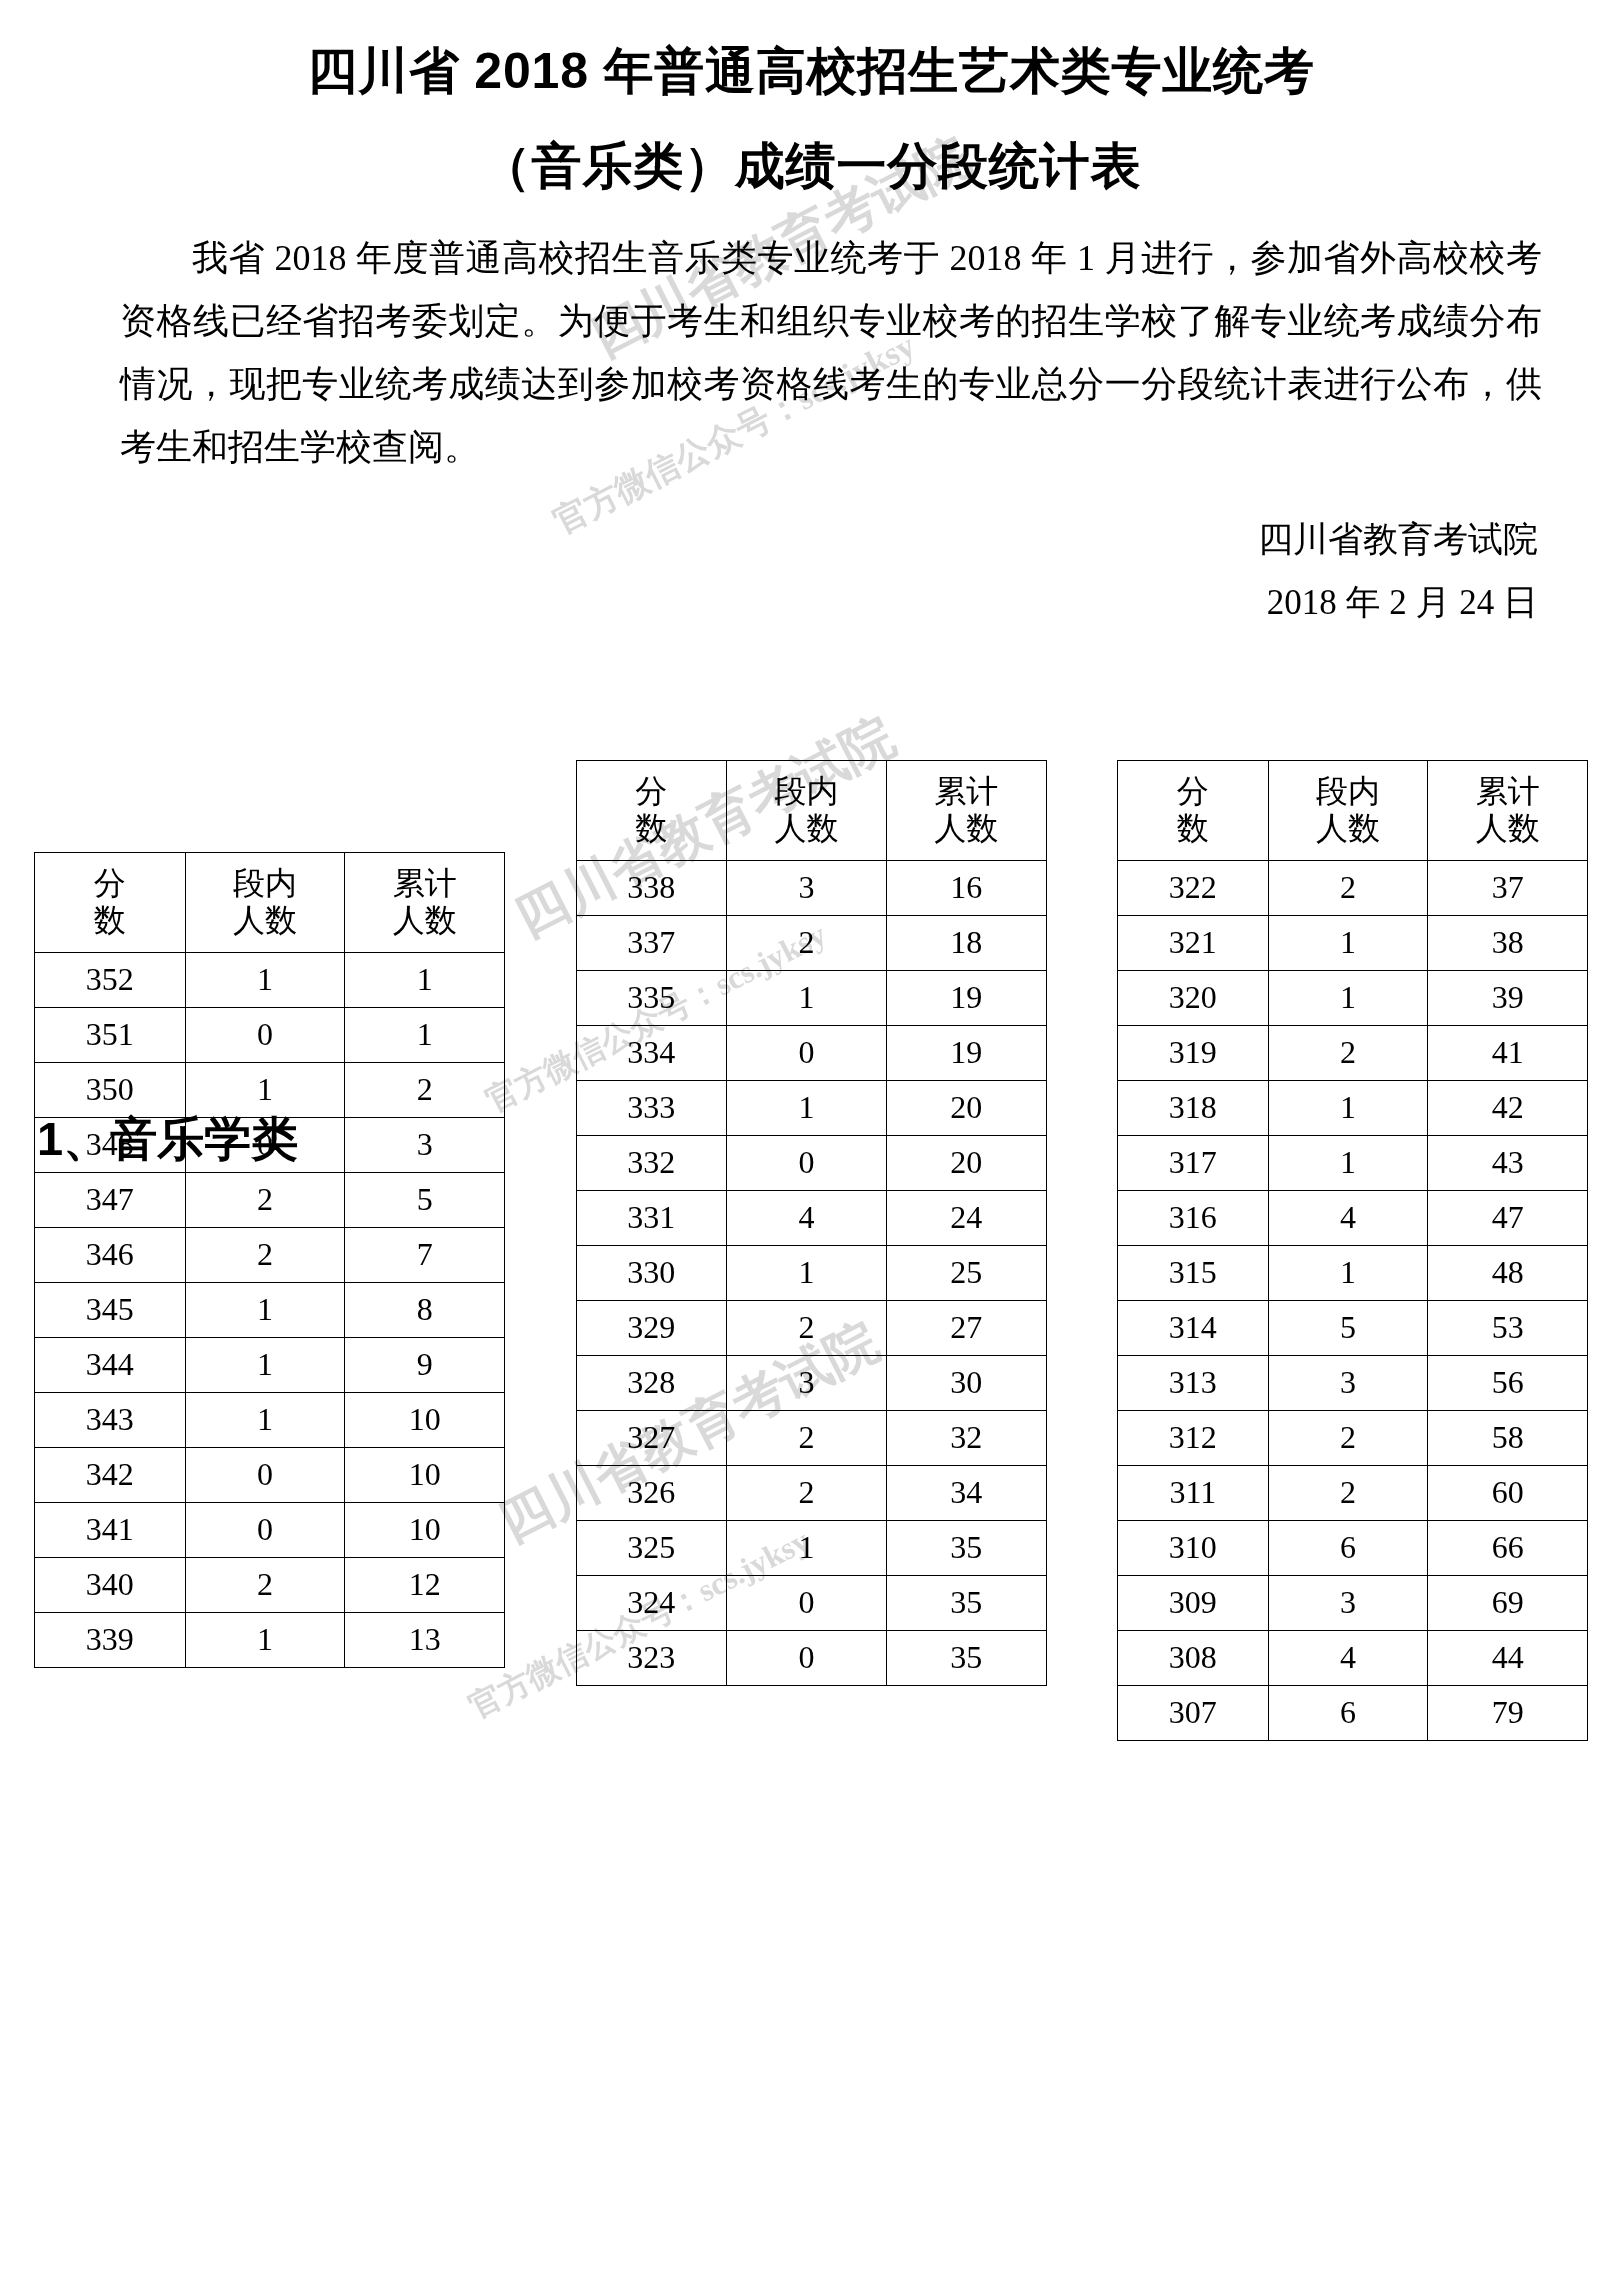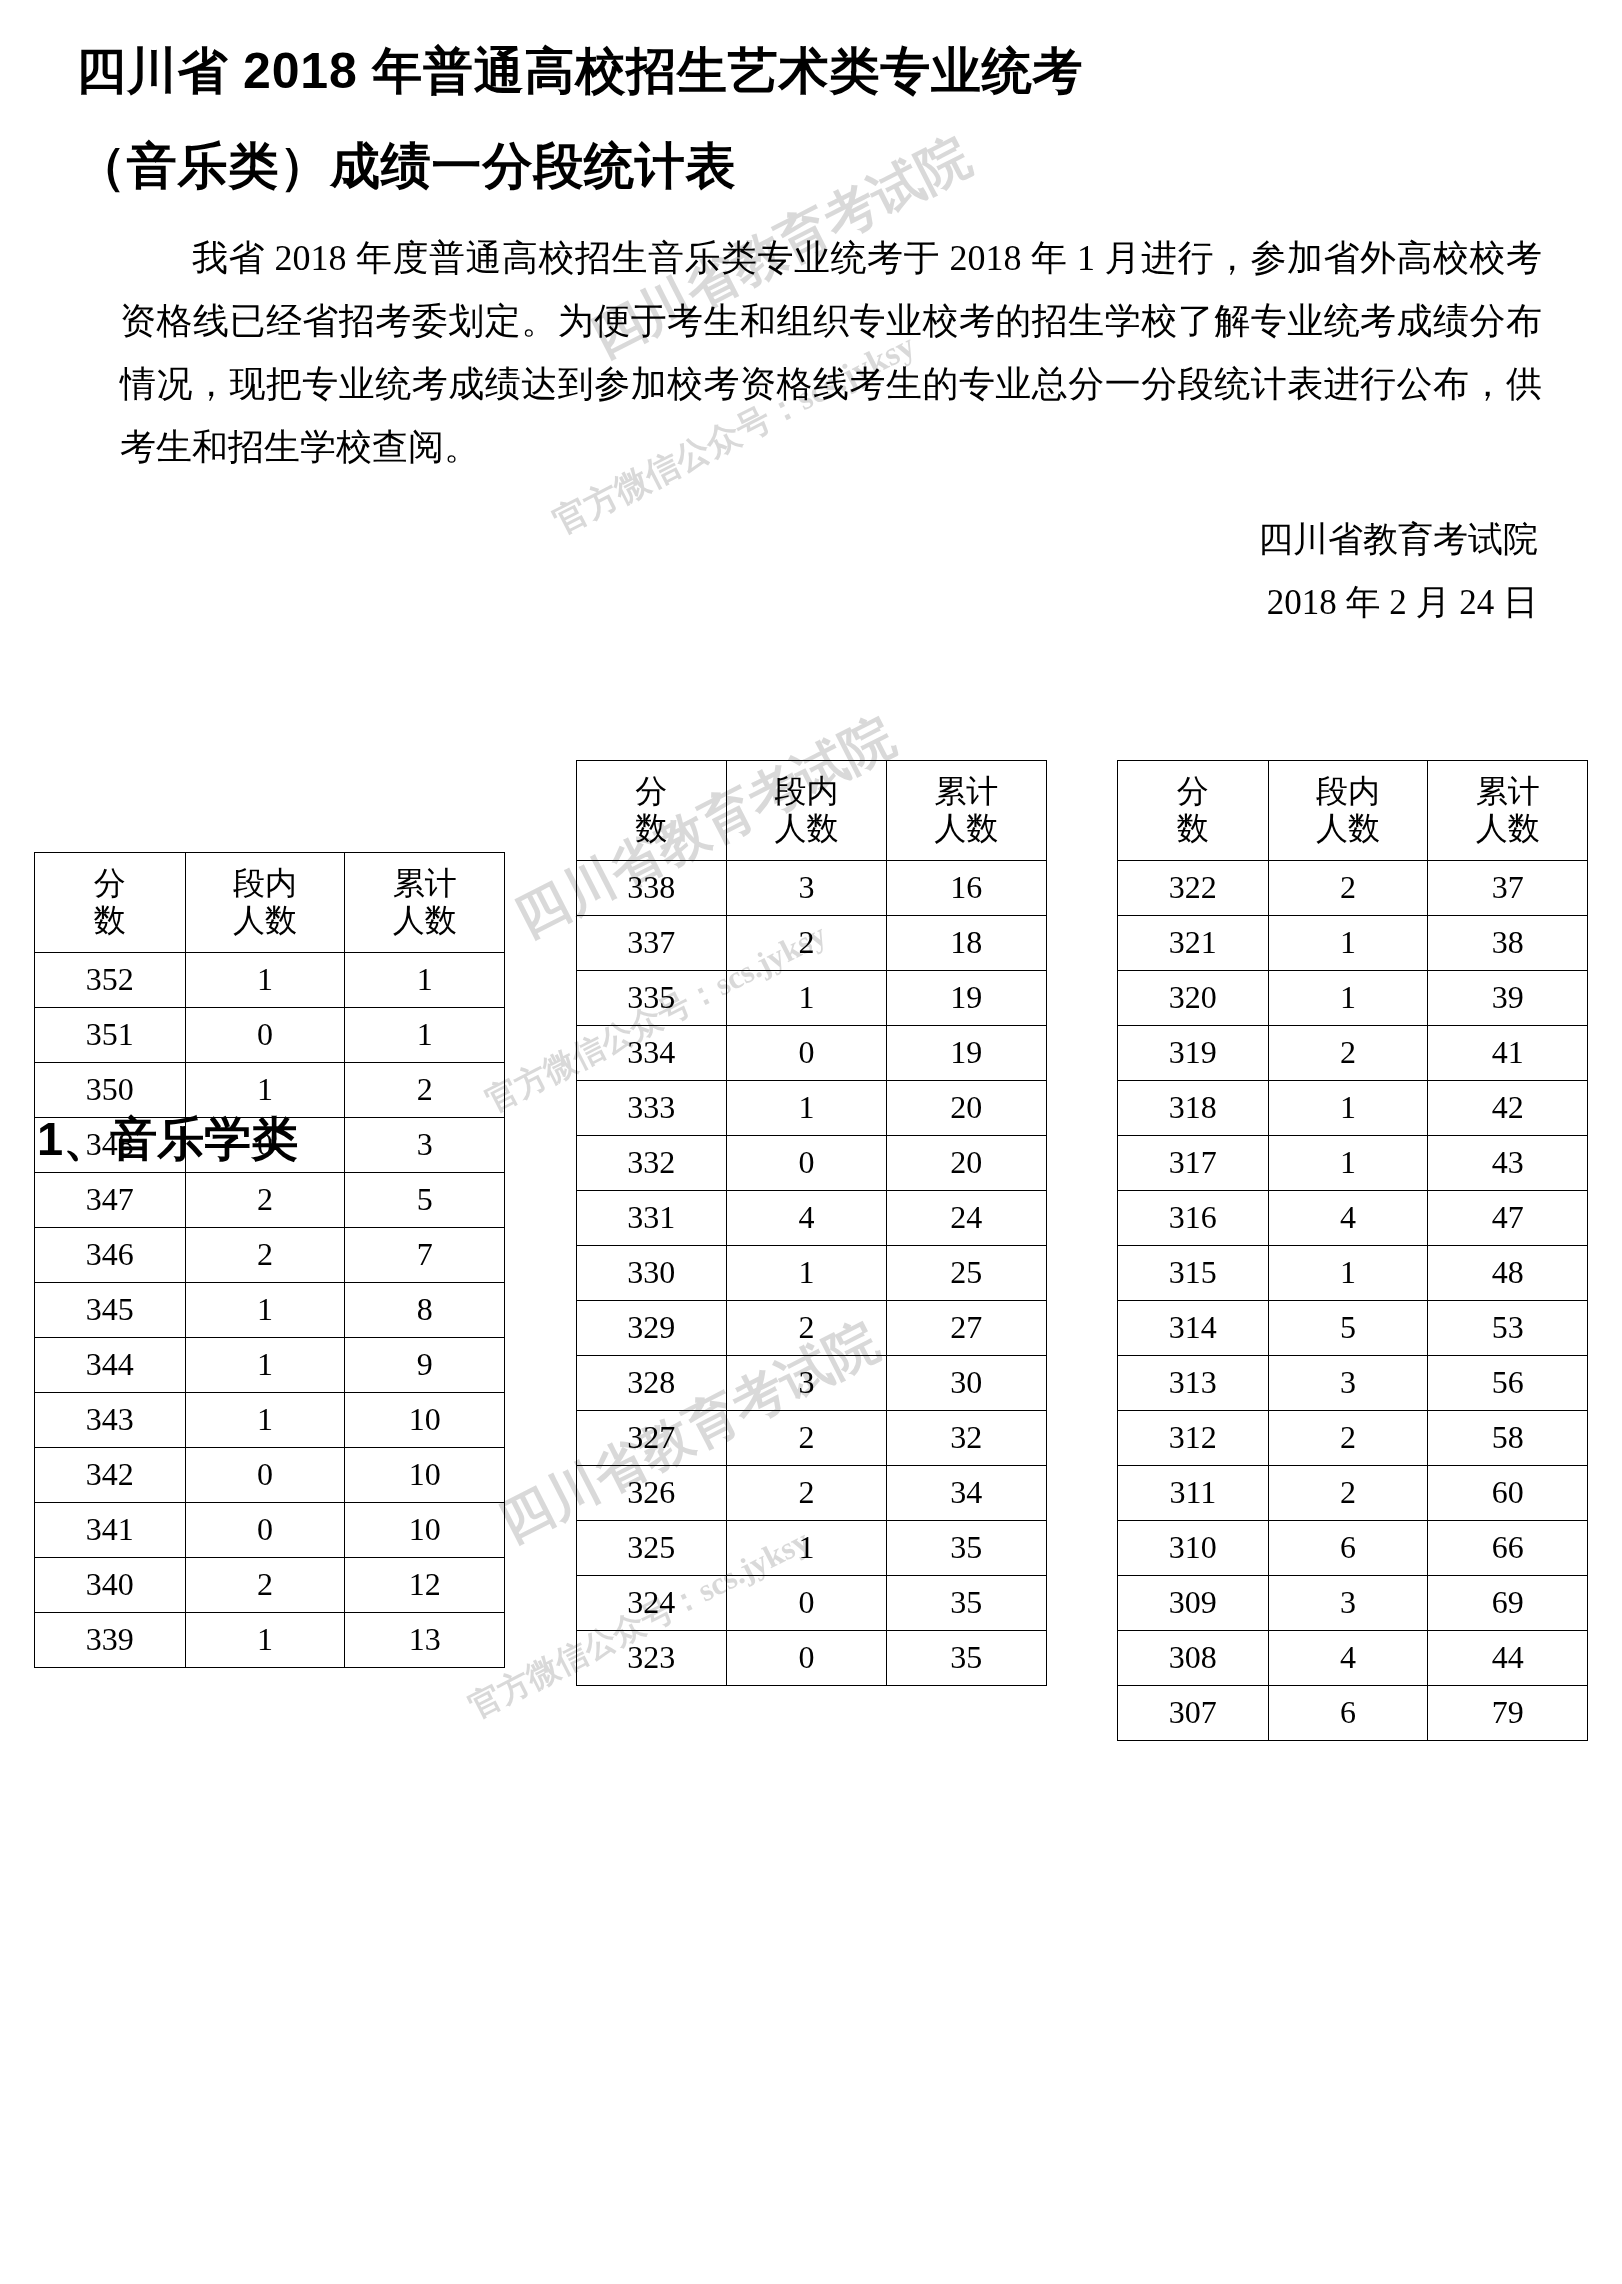--- a/index.html
+++ b/index.html
@@ -64,21 +64,21 @@
     transform: rotate(-27deg);
   }
   .wm-3b {
     left: 462px; top: 1690px;
     font-size: 32px;
     transform: rotate(-27deg);
   }
 
   
   .doc-title {
-    text-align: left;
+    text-align: center;
     font-family: "Liberation Sans", sans-serif;
     font-weight: bold;
     font-size: 50px;
     line-height: 1.25;
     letter-spacing: 0.8px;
     padding: 40px 76px 0 76px;
     position: relative;
     z-index: 10;
   }
   .doc-title .line2 { display: block; margin-top: 32px; }

